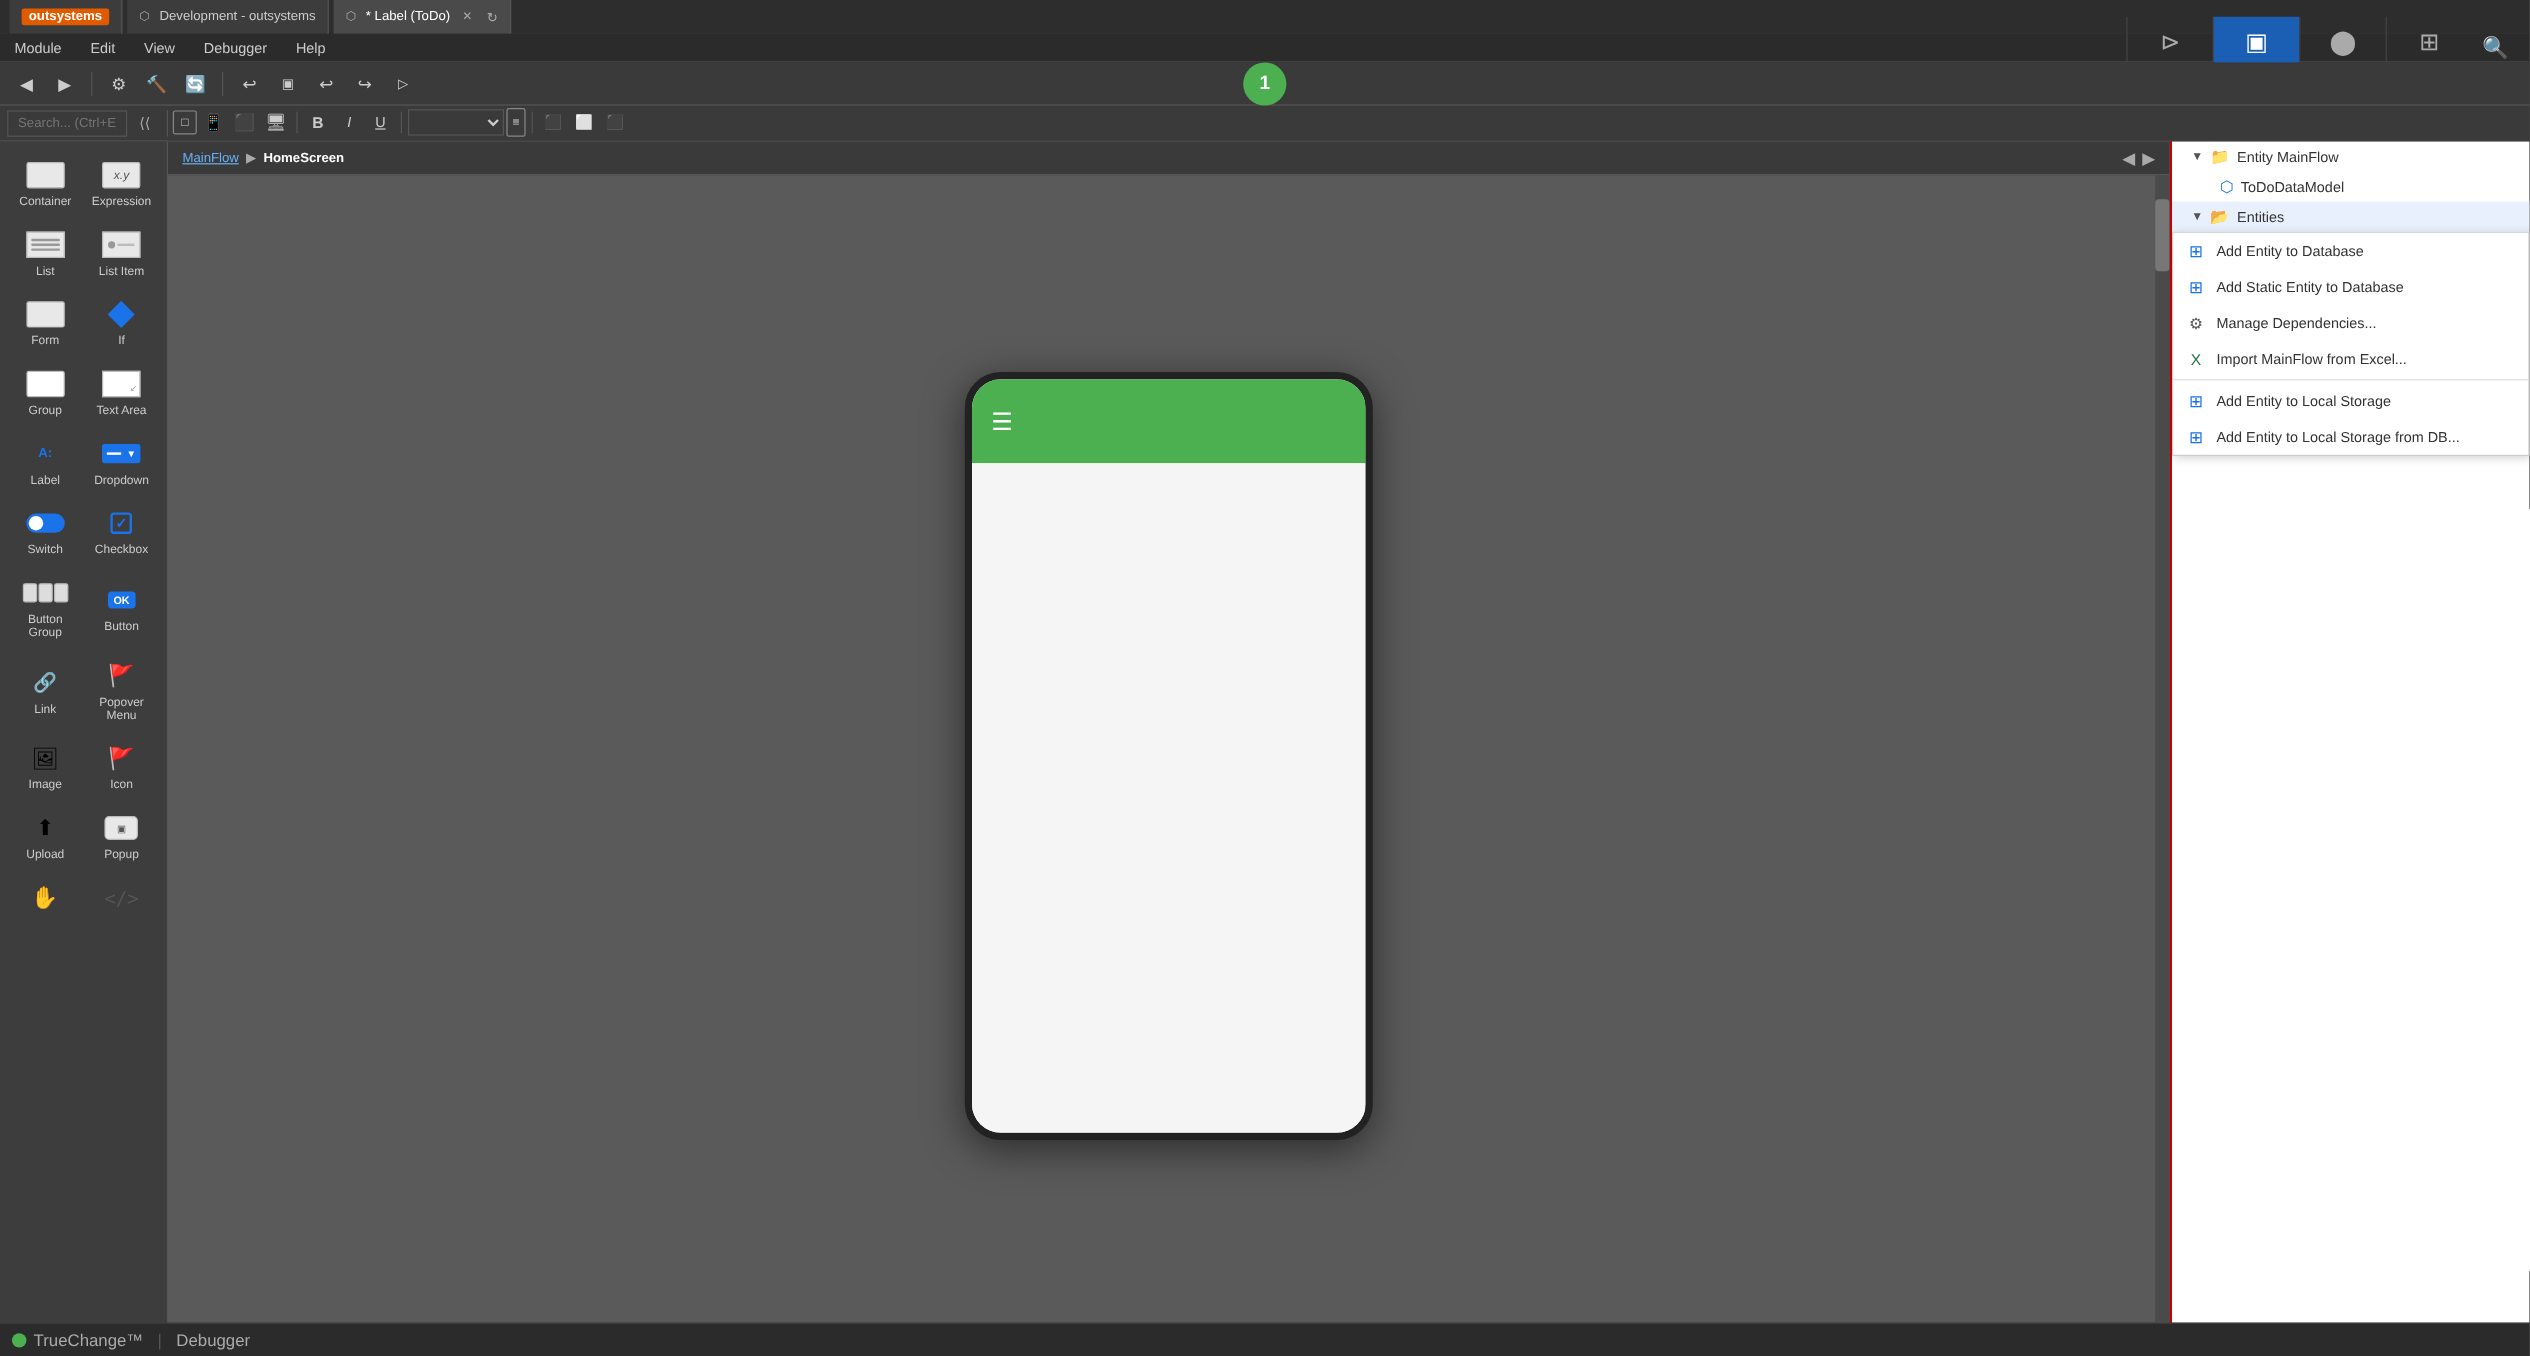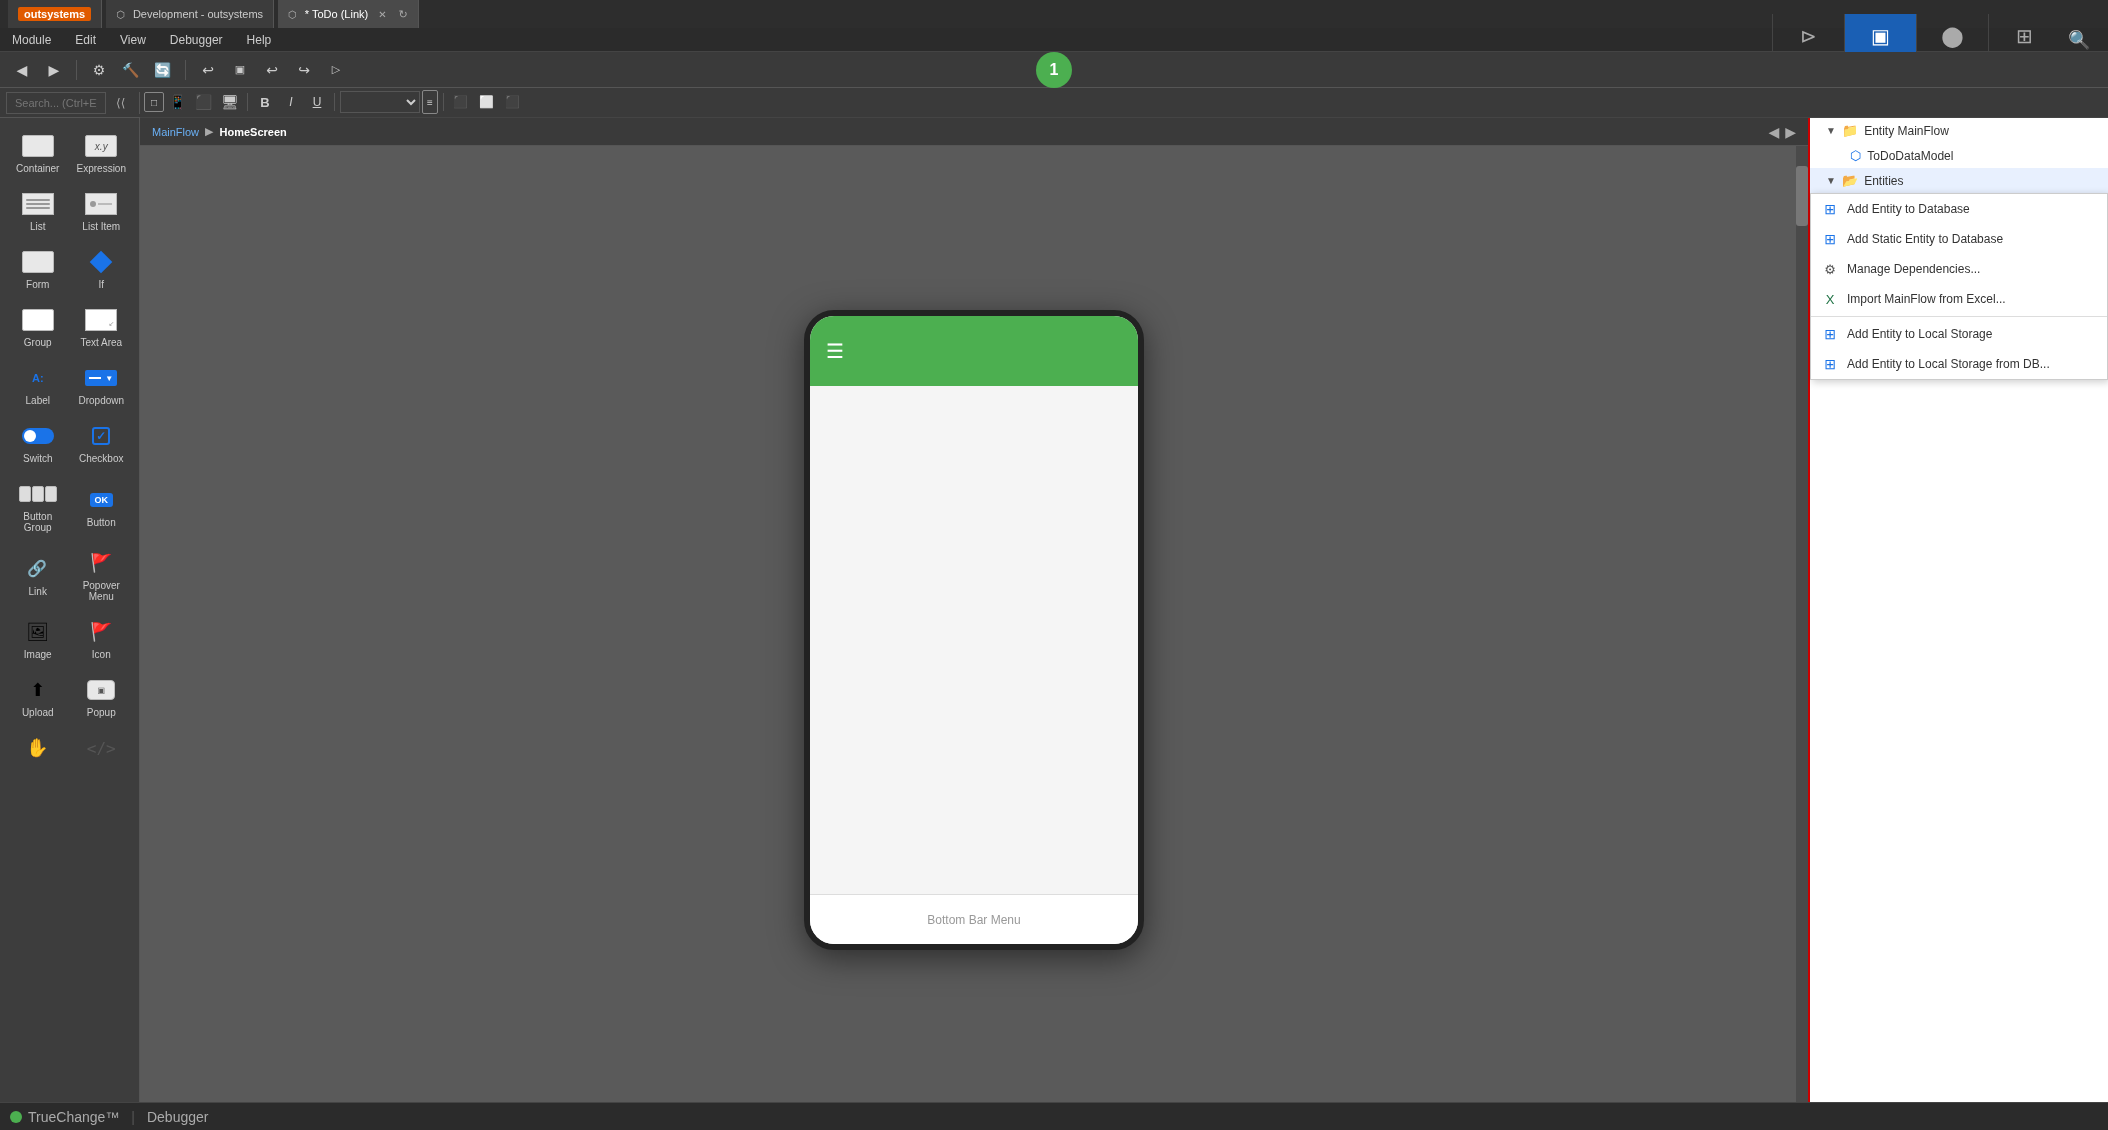--- a/index.html
+++ b/index.html
@@ -43,21 +43,21 @@
     .widget-grid { display: grid; grid-template-columns: 1fr 1fr; gap: 4px; padding: 8px; }
     .widget-item { display: flex; flex-direction: column; align-items: center; justify-content: center; padding: 6px 4px; cursor: pointer; border-radius: 4px; gap: 3px; }
     .widget-icon { width: 36px; height: 28px; display: flex; align-items: center; justify-content: center; }
     .widget-label { font-size: 10px; color: #ccc; text-align: center; }
 
     
     .canvas-area { flex: 1; background: #5a5a5a; display: flex; align-items: center; justify-content: center; position: relative; overflow: hidden; }
 
     
     .breadcrumb-bar { position: absolute; top: 0; left: 0; right: 0; height: 28px; background: #3a3a3a; display: flex; align-items: center; padding: 0 12px; font-size: 11px; color: #aaa; border-bottom: 1px solid #555; justify-content: space-between; }
-    .breadcrumb-link { color: #6ab0f5; cursor: pointer; }
+    .breadcrumb-link { color: #6ab0f5; cursor: pointer; text-decoration: underline; }
     .breadcrumb-arrow { color: #aaa; }
     .bc-nav-btn { color: #aaa; cursor: pointer; font-size: 14px; }
 
     
     .phone-mockup { width: 340px; height: 640px; background: #1a1a1a; border-radius: 30px; border: 6px solid #222; display: flex; flex-direction: column; overflow: hidden; margin-top: 40px; box-shadow: 0 8px 32px rgba(0,0,0,0.5); }
     .phone-screen { flex: 1; display: flex; flex-direction: column; background: #fff; }
     .phone-topbar { height: 70px; background: #4caf50; display: flex; align-items: center; padding: 0 16px; }
     .hamburger-icon { color: #fff; font-size: 20px; }
     .phone-content { flex: 1; background: #f5f5f5; }
     .phone-bottom { height: 50px; background: #fff; border-top: 1px solid #ddd; display: flex; align-items: center; justify-content: center; color: #999; font-size: 12px; }
@@ -117,21 +117,21 @@
 <div class="top-bar">
   <div class="tab">
     <span style="background:#e05a00;color:#fff;padding:1px 6px;border-radius:2px;font-size:11px;font-weight:bold;">outsystems</span>
   </div>
   <div class="tab">
     <span style="font-size:10px;color:#aaa;margin-right:2px;">⬡</span>
     <span>Development - outsystems</span>
   </div>
   <div class="tab active">
     <span style="font-size:10px;color:#aaa;margin-right:2px;">⬡</span>
-    <span>* ToDo (Link)</span>
+    <span>* Label (ToDo)</span>
     <span class="tab-close">✕</span>
     <span class="tab-reload">↻</span>
   </div>
 </div>
 
 <div class="menu-bar">
   <span class="menu-item">Module</span>
   <span class="menu-item">Edit</span>
   <span class="menu-item">View</span>
   <span class="menu-item">Debugger</span>
@@ -402,23 +402,20 @@
         <span class="bc-nav-btn">▶</span>
       </div>
     </div>
 
     <div class="phone-mockup">
       <div class="phone-screen">
         <div class="phone-topbar">
           <span class="hamburger-icon">☰</span>
         </div>
         <div class="phone-content"></div>
-        <div class="phone-bottom">
-          <span style="color:#999;font-size:12px;">Bottom Bar Menu</span>
-        </div>
       </div>
     </div>
 
     <div class="canvas-scrollbar">
       <div class="canvas-scrollbar-thumb"></div>
     </div>
   </div>
 
   <div class="right-panel">
     <div class="right-panel-inner">

